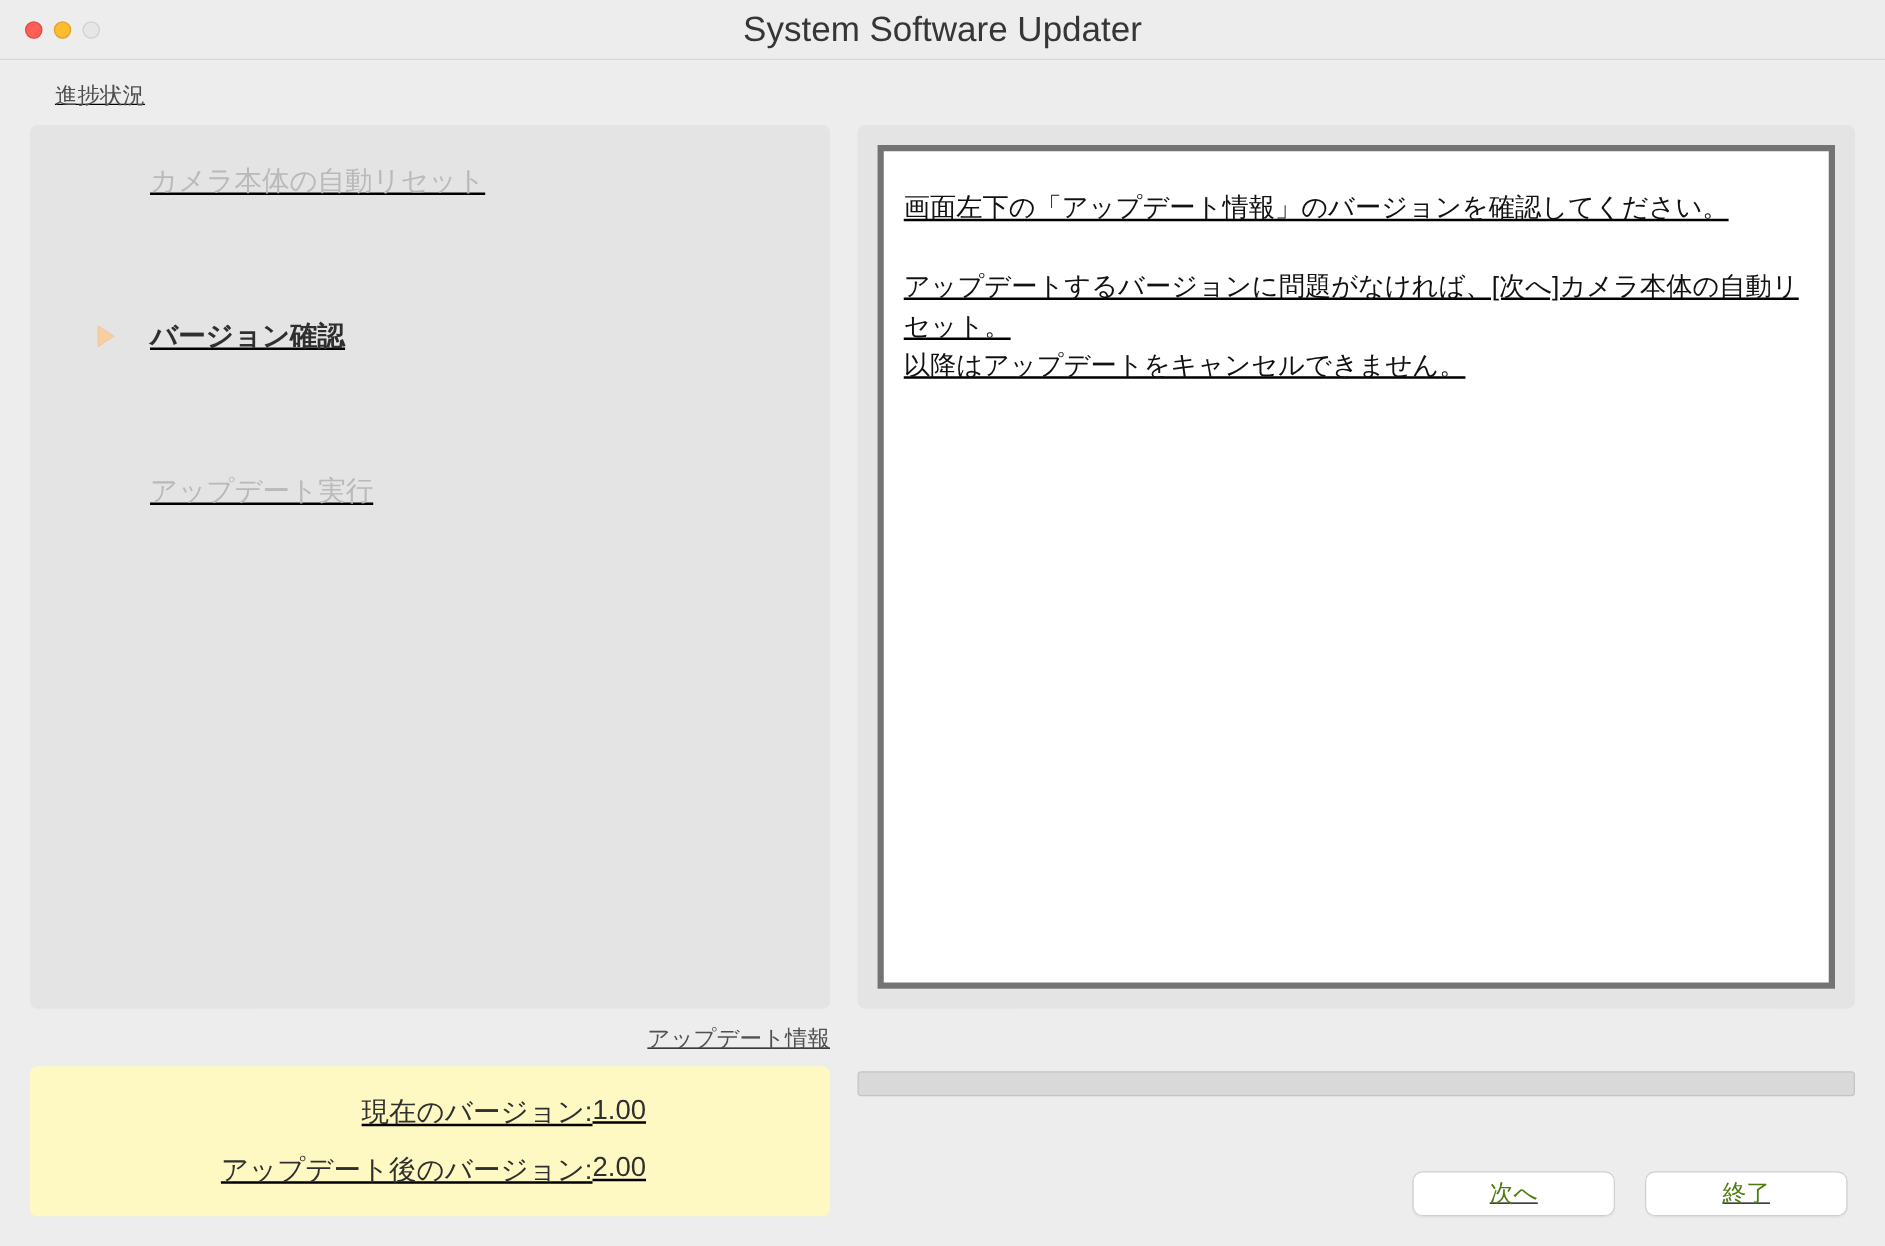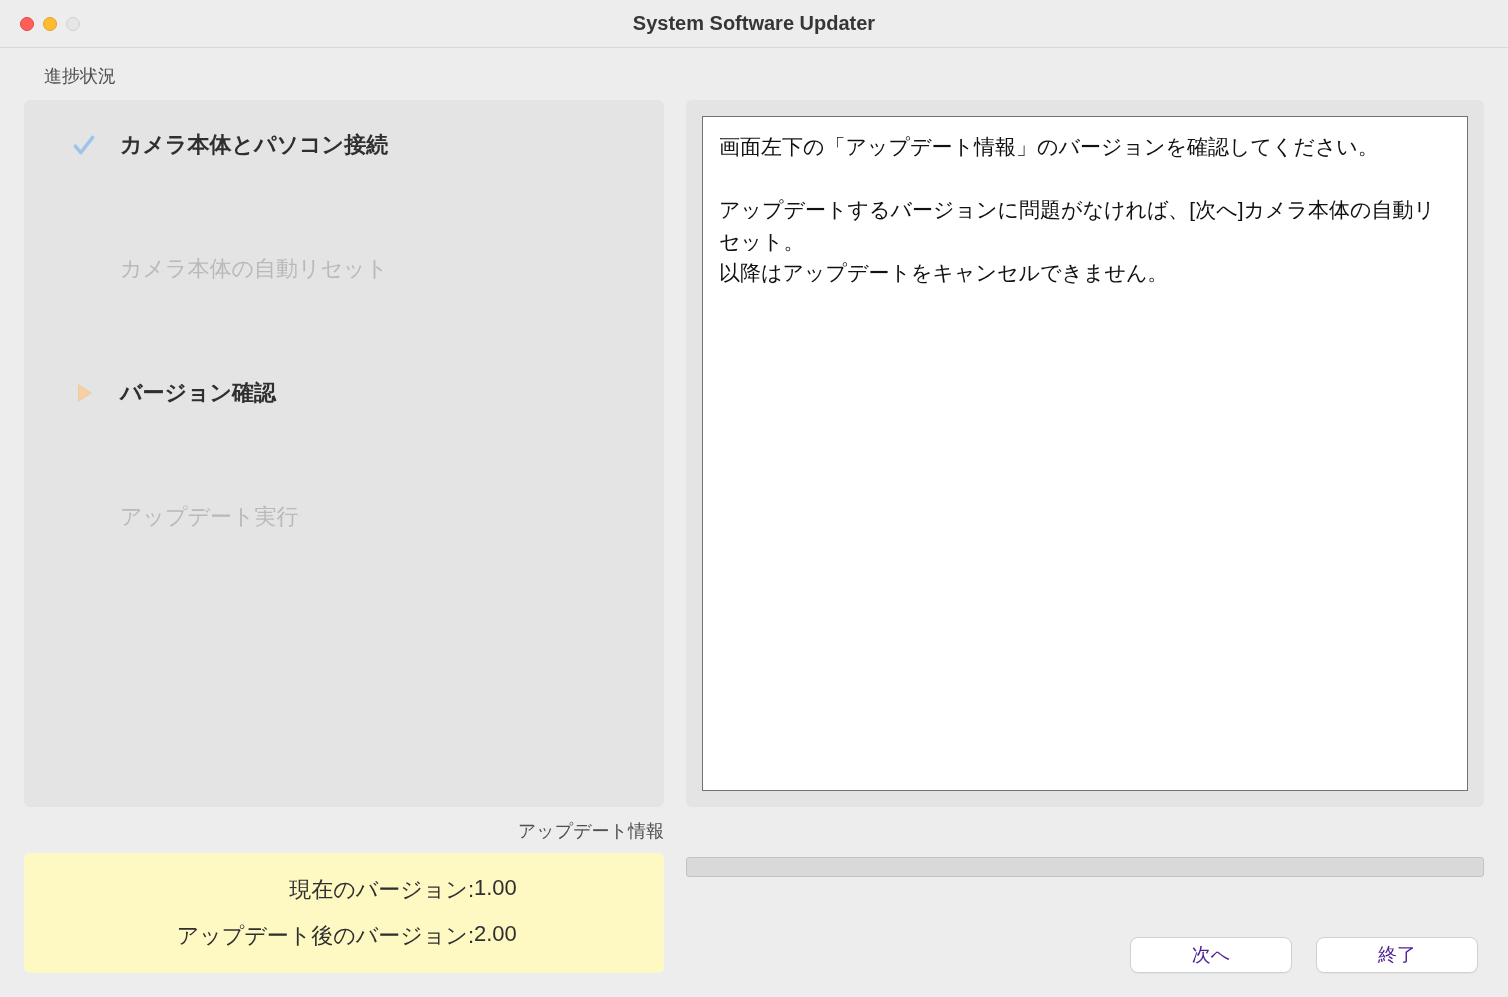--- a/index.html
+++ b/index.html
@@ -36,30 +36,31 @@
       width: 14px;
       height: 14px;
       border-radius: 50%;
     }
     .tl-close { background: #ff5f57; border: 0.5px solid #e24640; }
     .tl-min   { background: #febc2e; border: 0.5px solid #e1a128; }
     .tl-max   { background: #e6e6e6; border: 0.5px solid #d0d0d0; }
     .window-title {
       width: 100%;
       text-align: center;
-      font-weight: 700;
-      font-size: 20px;
+      font-weight: 400;
+      font-size: 28px;
       color: #363636;
     }
     .content {
       flex: 1;
       padding: 16px 24px 24px 24px;
       display: flex;
       flex-direction: column;
       gap: 12px;
+      text-decoration: underline;
     }
     .section-label {
       font-size: 18px;
       color: #4f4f4f;
       padding-left: 20px;
     }
     .top-row {
       display: flex;
       gap: 22px;
       flex: 1;
@@ -97,23 +98,23 @@
     }
     .step-label.disabled { color: #b9b9b9; font-weight: 400; }
     .step-row.pending .step-icon { visibility: hidden; }
     .info-panel-wrap {
       flex: 1;
       padding: 16px;
       display: flex;
     }
     .info-panel {
       background: #ffffff;
-      border: 1px solid #737373;
+      border: 5px solid #737373;
       width: 100%;
-      padding: 14px 16px;
+      padding: 30px 16px;
       font-size: 21px;
       line-height: 1.5;
       color: #111;
       overflow-y: auto;
     }
     .info-panel .blank-line { height: 1.5em; }
     .bottom-row {
       display: flex;
       gap: 22px;
       align-items: flex-end;
@@ -159,21 +160,21 @@
       gap: 24px;
       padding-right: 6px;
     }
     .btn {
       background: #ffffff;
       border: 1px solid #d0d0d0;
       border-radius: 8px;
       width: 162px;
       height: 36px;
       font-size: 19px;
-      color: #4c1d95;
+      color: #4d7c0f;
       display: flex;
       align-items: center;
       justify-content: center;
       cursor: pointer;
       box-shadow: 0 1px 1px rgba(0,0,0,0.04);
     }
   </style>
 </head>
 <body>
 
@@ -189,28 +190,20 @@
   </div>
 
   <div class="content">
 
     <div class="section-label">進捗状況</div>
 
     <div class="top-row">
 
       <div class="progress-panel">
 
-        <div class="step-row">
-          <span class="step-icon">
-            <svg width="26" height="26" viewBox="0 0 24 24">
-              <path d="M4 13 L9 19 L20 5" stroke="#9dc5e8" stroke-width="3.2" fill="none" stroke-linecap="round" stroke-linejoin="round"></path>
-            </svg>
-          </span>
-          <span class="step-label">カメラ本体とパソコン接続</span>
-        </div>
 
         <div class="step-row pending">
           <span class="step-icon"></span>
           <span class="step-label disabled">カメラ本体の自動リセット</span>
         </div>
 
         <div class="step-row">
           <span class="step-icon">
             <svg width="22" height="22" viewBox="0 0 24 24">
               <path d="M6 3 L20 12 L6 21 Z" fill="#f7cfa0" stroke="#e9b884" stroke-width="0.5"></path>

